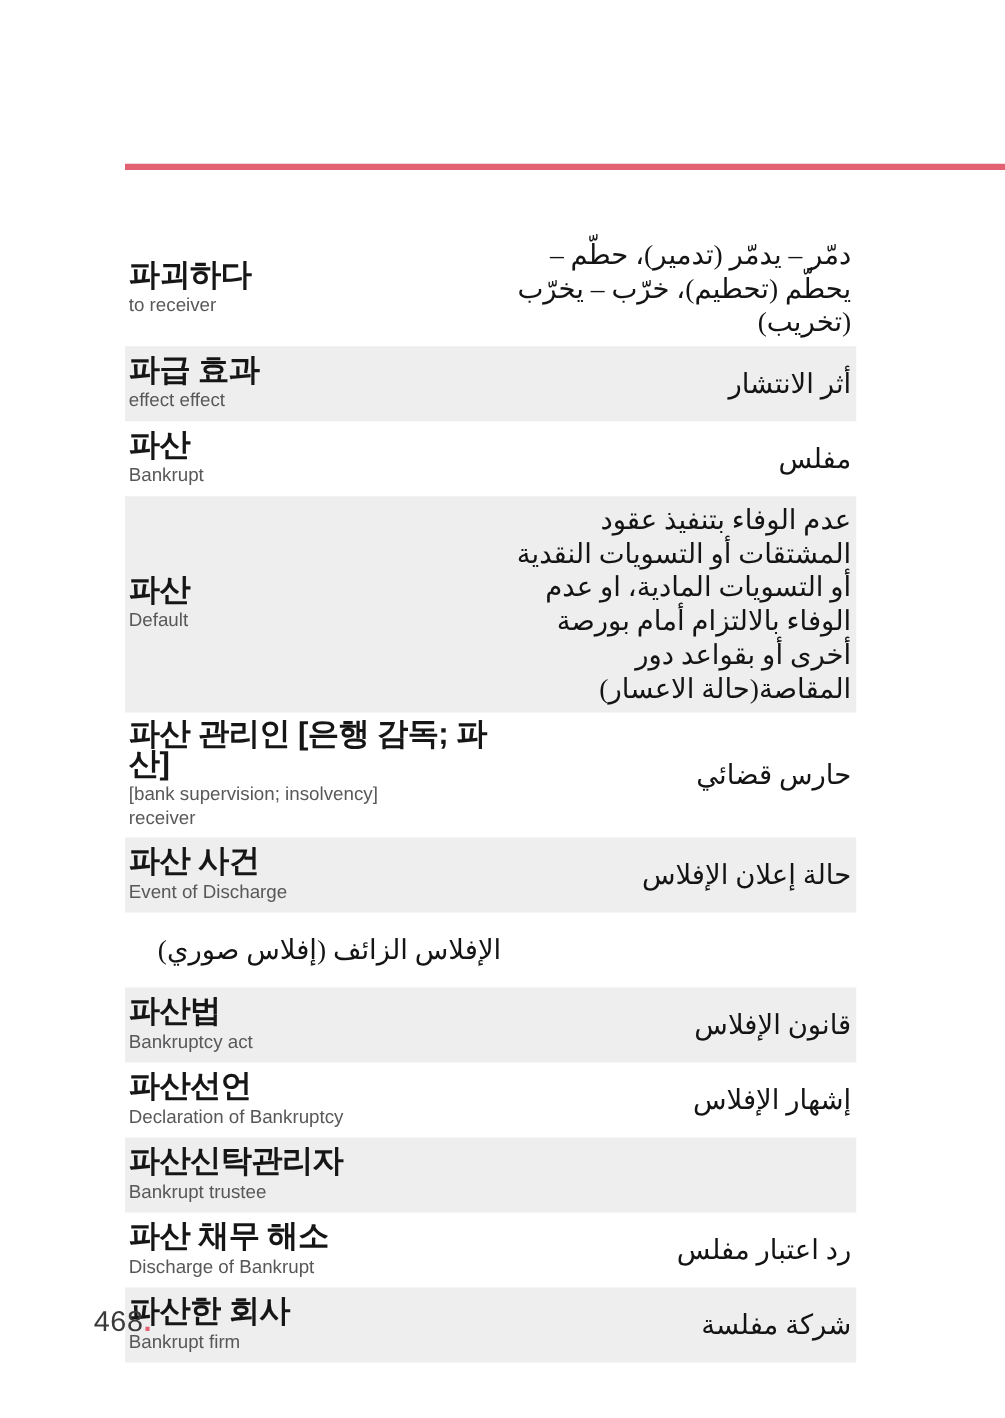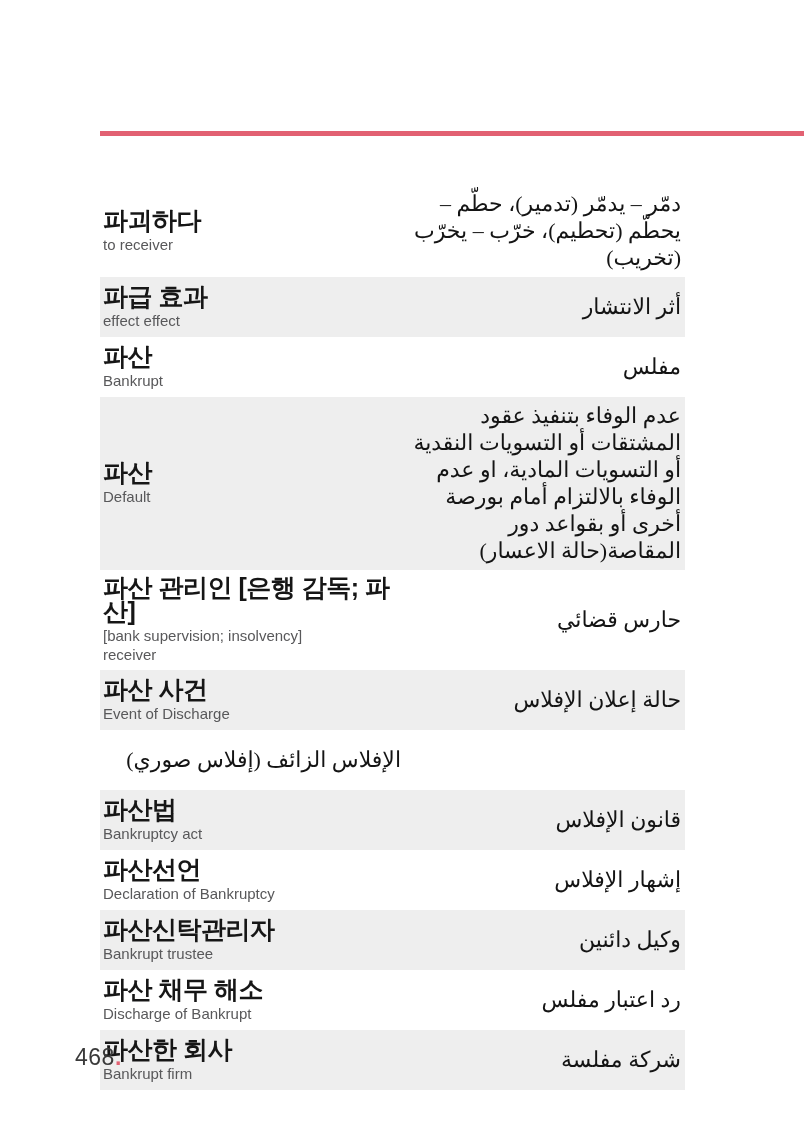--- a/index.html
+++ b/index.html
@@ -170,21 +170,20 @@
       </div>
       <div class="cell-ar" dir="rtl">إشهار الإفلاس</div>
     </div>
       <div class="row shaded">
       <div class="cell-left">
         <div class="korean">파산신탁관리자</div>
         <div class="english">
             <div>Bankrupt trustee</div>
           </div>
       </div>
-      <div class="cell-ar" dir="rtl">وكيل دائنين</div>
     </div>
       <div class="row">
       <div class="cell-left">
         <div class="korean">파산 채무 해소</div>
         <div class="english">
             <div>Discharge of Bankrupt</div>
           </div>
       </div>
       <div class="cell-ar" dir="rtl">رد اعتبار مفلس</div>
     </div>

